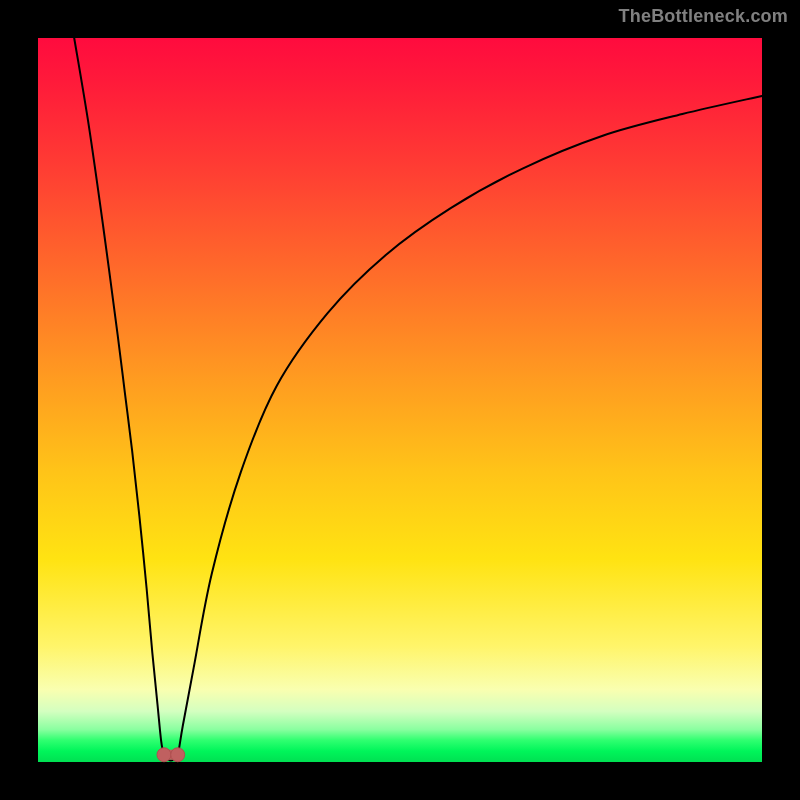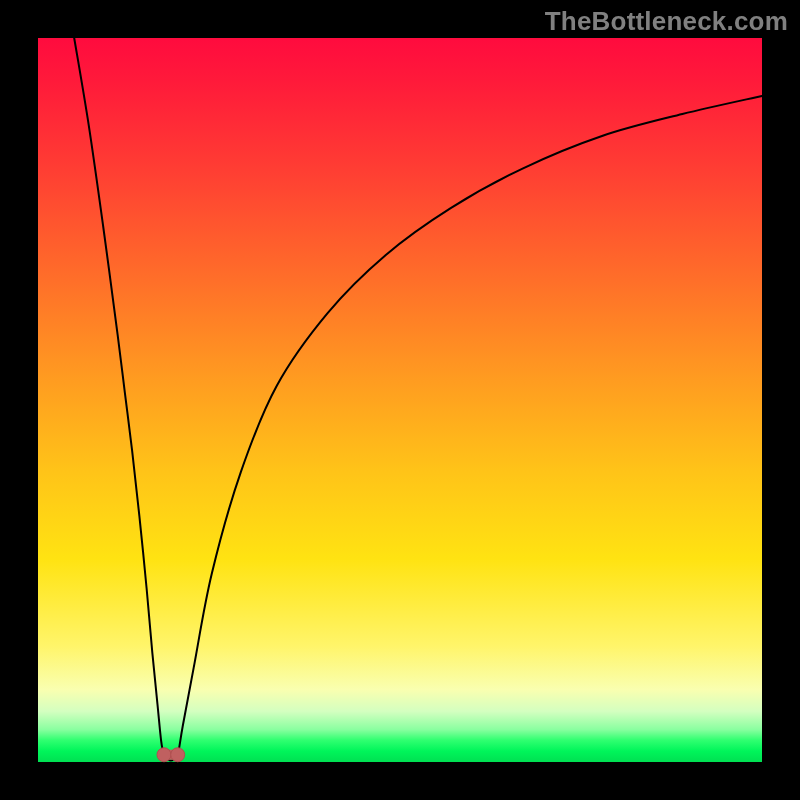--- a/index.html
+++ b/index.html
@@ -10,21 +10,21 @@
     position: relative;
     width: 800px;
     height: 800px;
     background: #000;
   }
 
   .attribution {
     position: absolute;
     top: 6px;
     right: 12px;
-    font-size: 26px;
+    font-size: 18px;
     font-weight: 600;
     color: #808080;
     letter-spacing: 0.2px;
   }
 
   .plot-area {
     position: absolute;
     left: 38px;
     top: 38px;
     width: 724px;  

